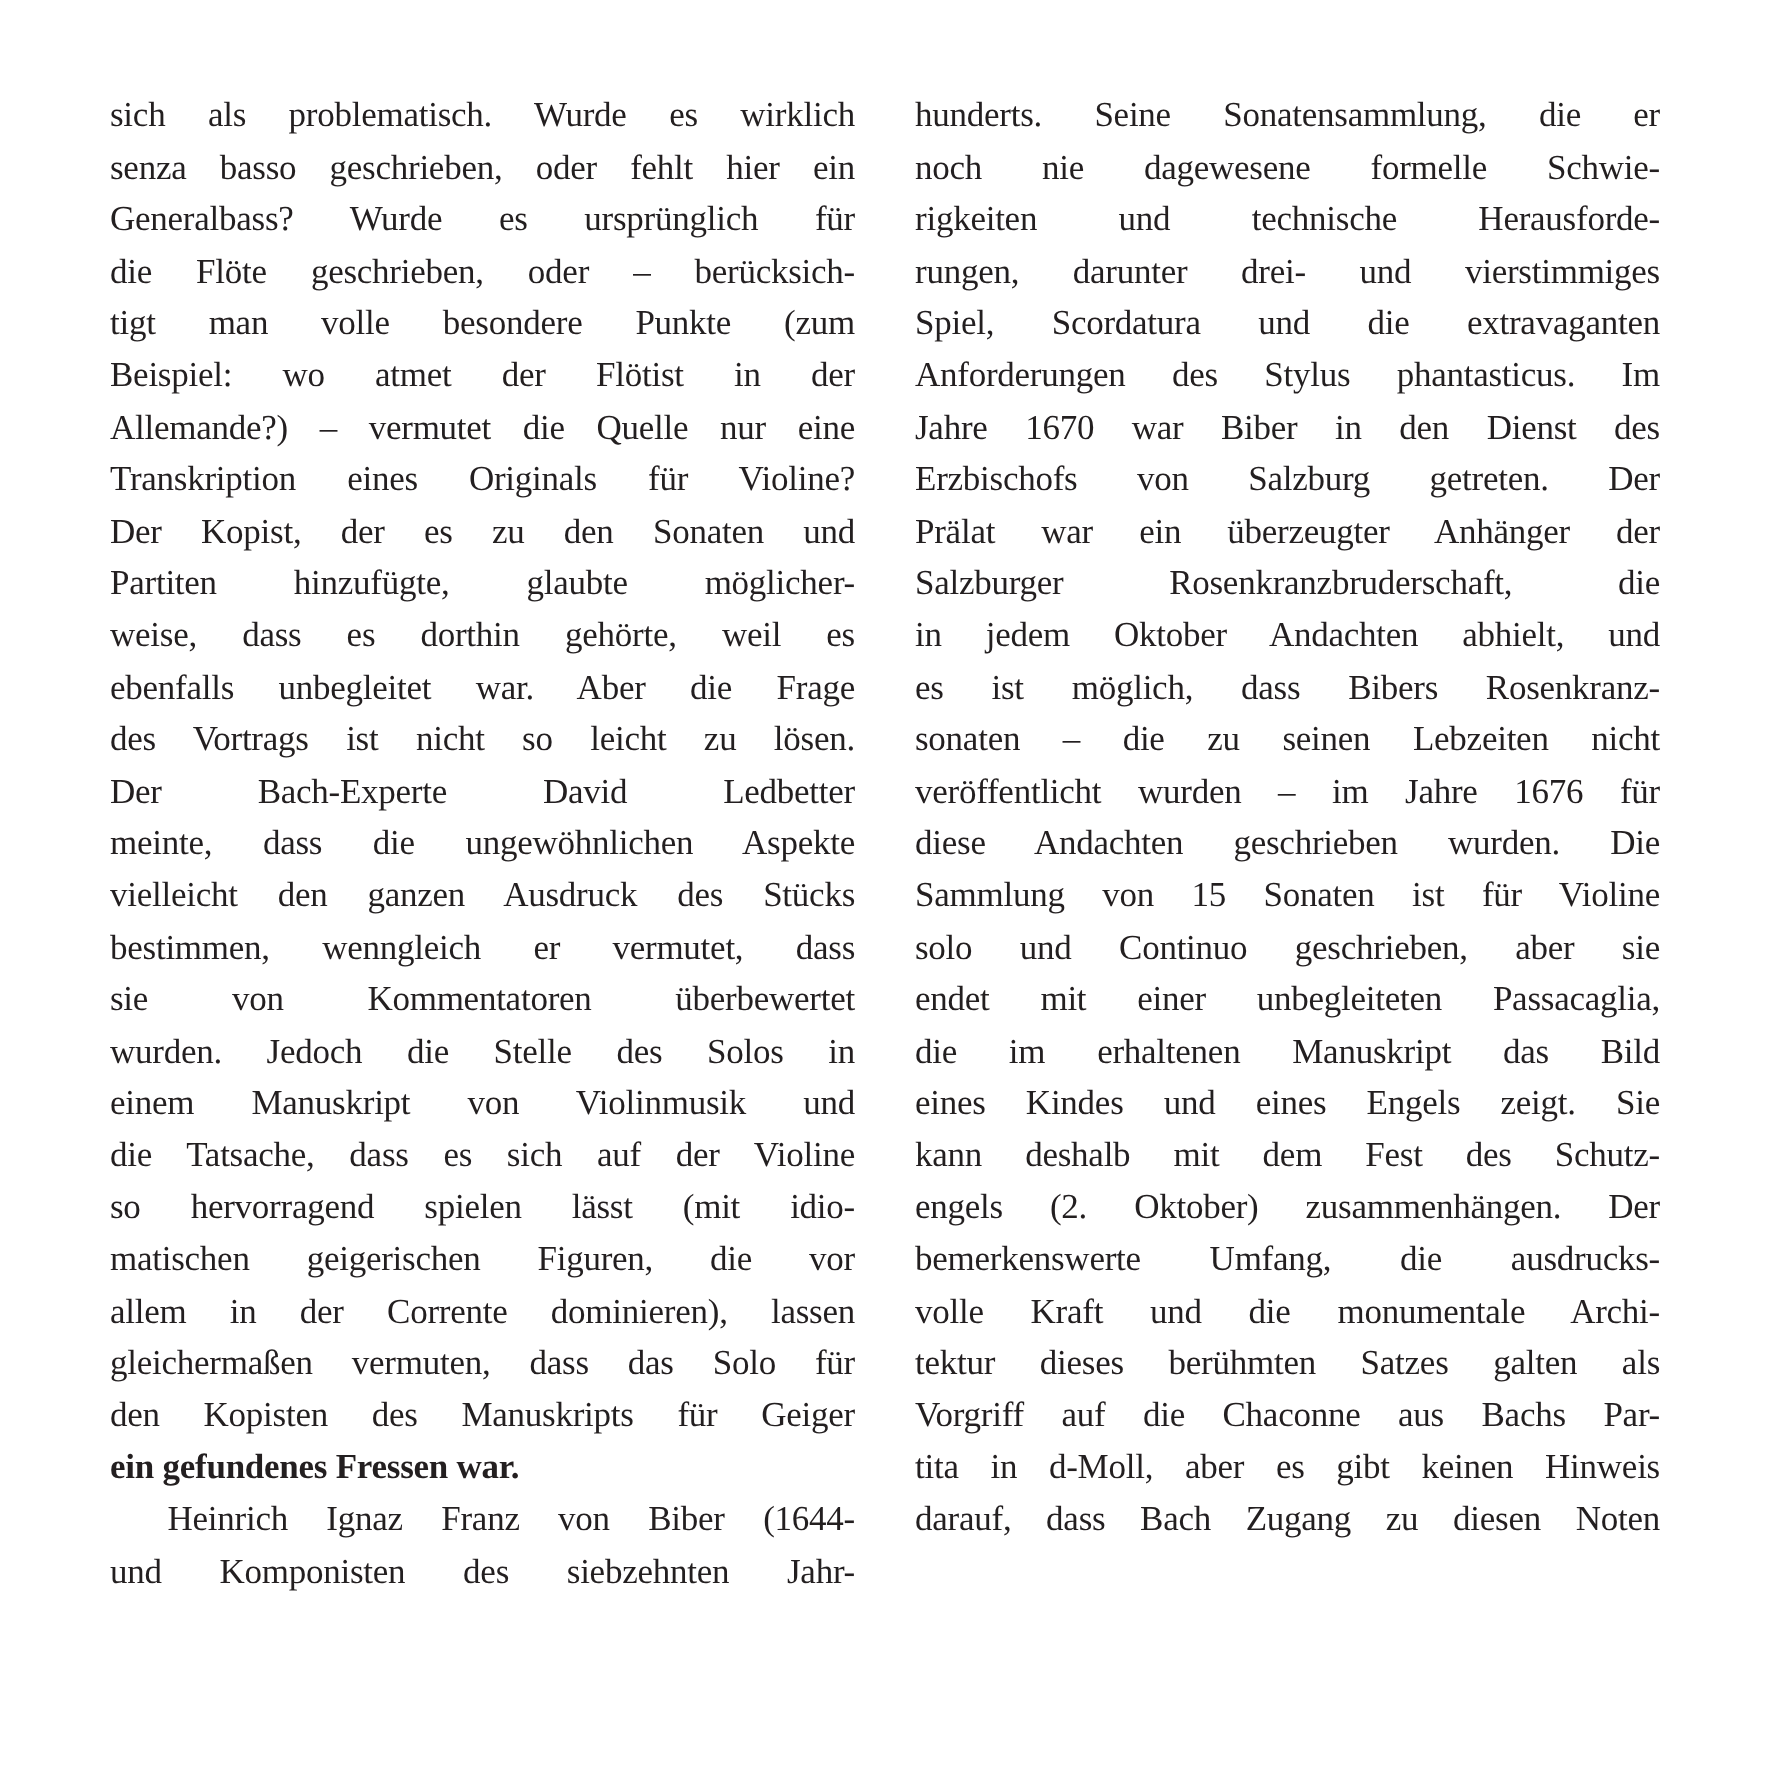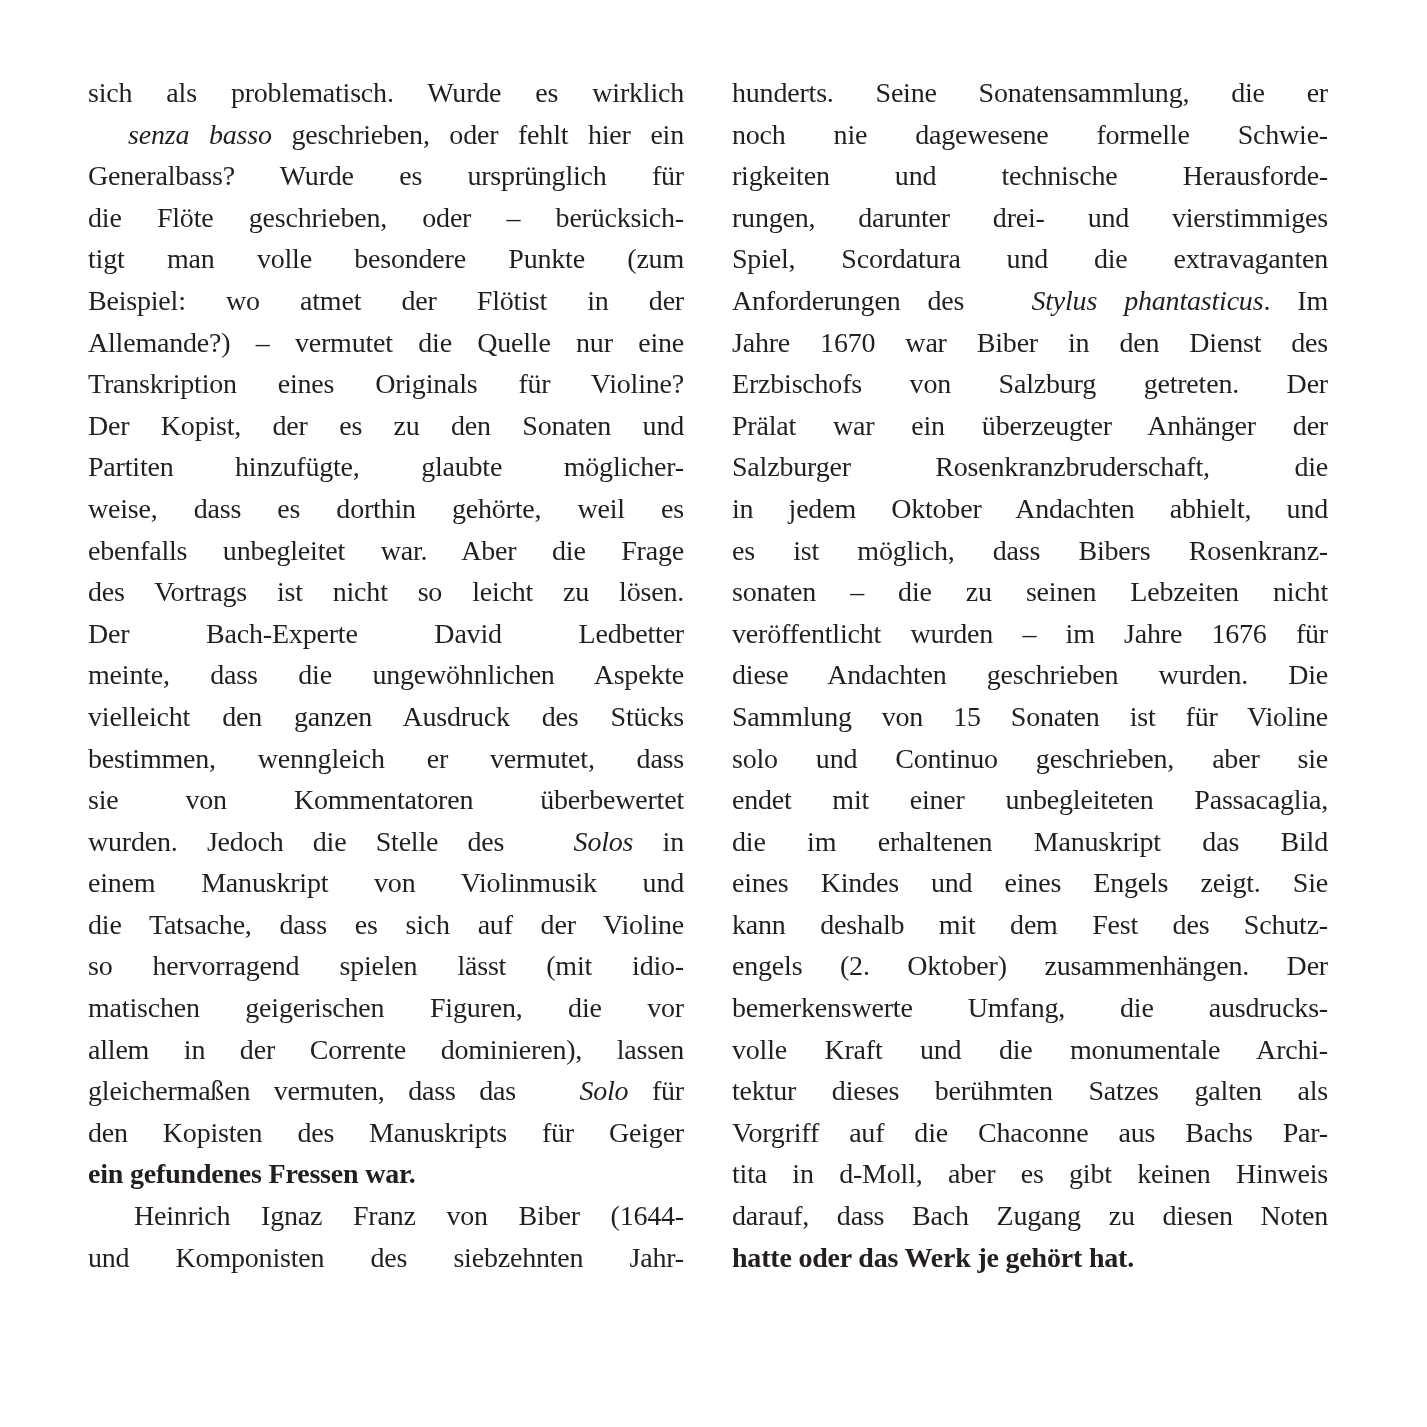--- a/index.html
+++ b/index.html
@@ -40,22 +40,20 @@
       letter-spacing: -0.2px;
     }
     .line.last {
       text-align-last: left;
       font-weight: bold;
     }
     .line.indent {
       padding-left: 46px;
     }
     .line .it {
-      font-style: italic;
-      margin-left: 40px;
     }
     .folio {
       position: absolute;
       top: 1427px;
       left: 0;
       width: 1427px;
       text-align: center;
       font-size: 33px;
       line-height: 40px;
     }
@@ -126,20 +124,19 @@
     <span class="line">die im erhaltenen Manuskript das Bild</span>
     <span class="line">eines Kindes und eines Engels zeigt. Sie</span>
     <span class="line">kann deshalb mit dem Fest des Schutz-</span>
     <span class="line">engels (2. Oktober) zusammenhängen. Der</span>
     <span class="line">bemerkenswerte Umfang, die ausdrucks-</span>
     <span class="line">volle Kraft und die monumentale Archi-</span>
     <span class="line">tektur dieses berühmten Satzes galten als</span>
     <span class="line">Vorgriff auf die Chaconne aus Bachs Par-</span>
     <span class="line">tita in d-Moll, aber es gibt keinen Hinweis</span>
     <span class="line">darauf, dass Bach Zugang zu diesen Noten</span>
-    <span class="line last">hatte oder das Werk je gehört hat.</span>
   </div>
 
   <div class="folio">
     <span class="bracket">[</span><span class="num">15</span><span class="bracket">]</span>
   </div>
 
 </div>
 
 </body></html>

